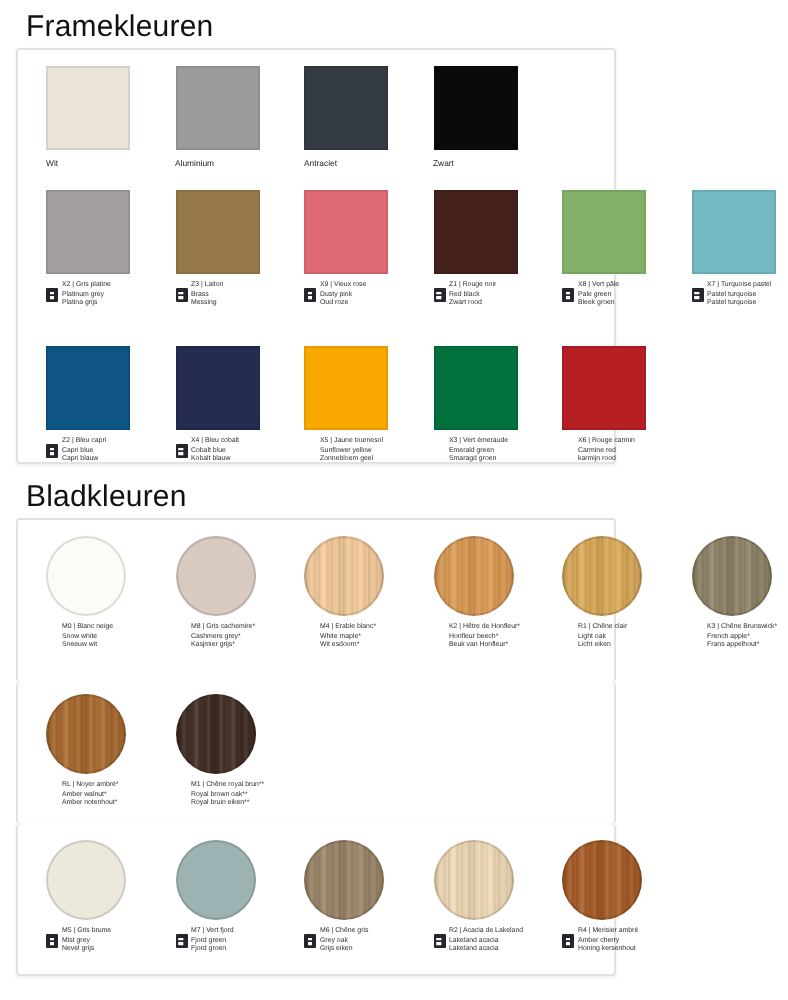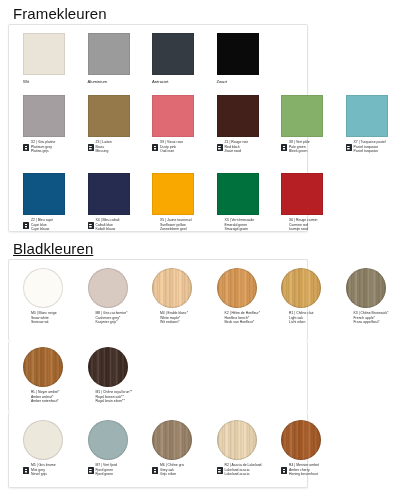--- a/index.html
+++ b/index.html
@@ -12,21 +12,21 @@
   }
   .page { width: 316px; height: 500px; position: relative; }
 
   .section-title {
     font-size: 15px;
     font-weight: 400;
     color: #111;
     letter-spacing: 0.1px;
   }
   #frame-title { position: absolute; left: 13px; top: 5px; }
-  #blad-title  { position: absolute; left: 13px; top: 240px; text-decoration: underline; }
+  #blad-title  { position: absolute; left: 13px; top: 240px; }
 
   .card {
     position: absolute;
     left: 8px; right: 8px;
     background: #fff;
     border: 1px solid #e2e2e2;
     border-radius: 2px;
     box-shadow: 0 1px 2px rgba(0,0,0,0.07);
   }
   #frame-card { top: 24px; height: 208px; }

